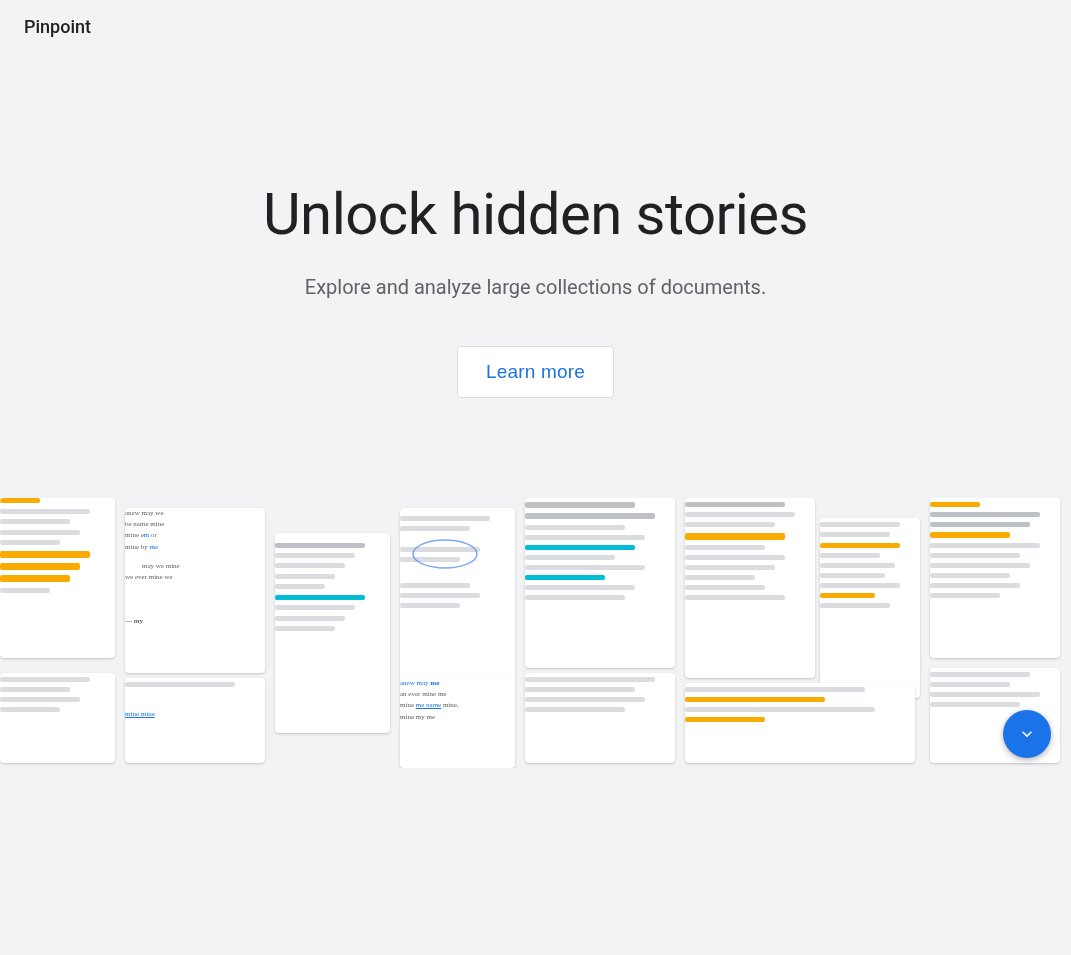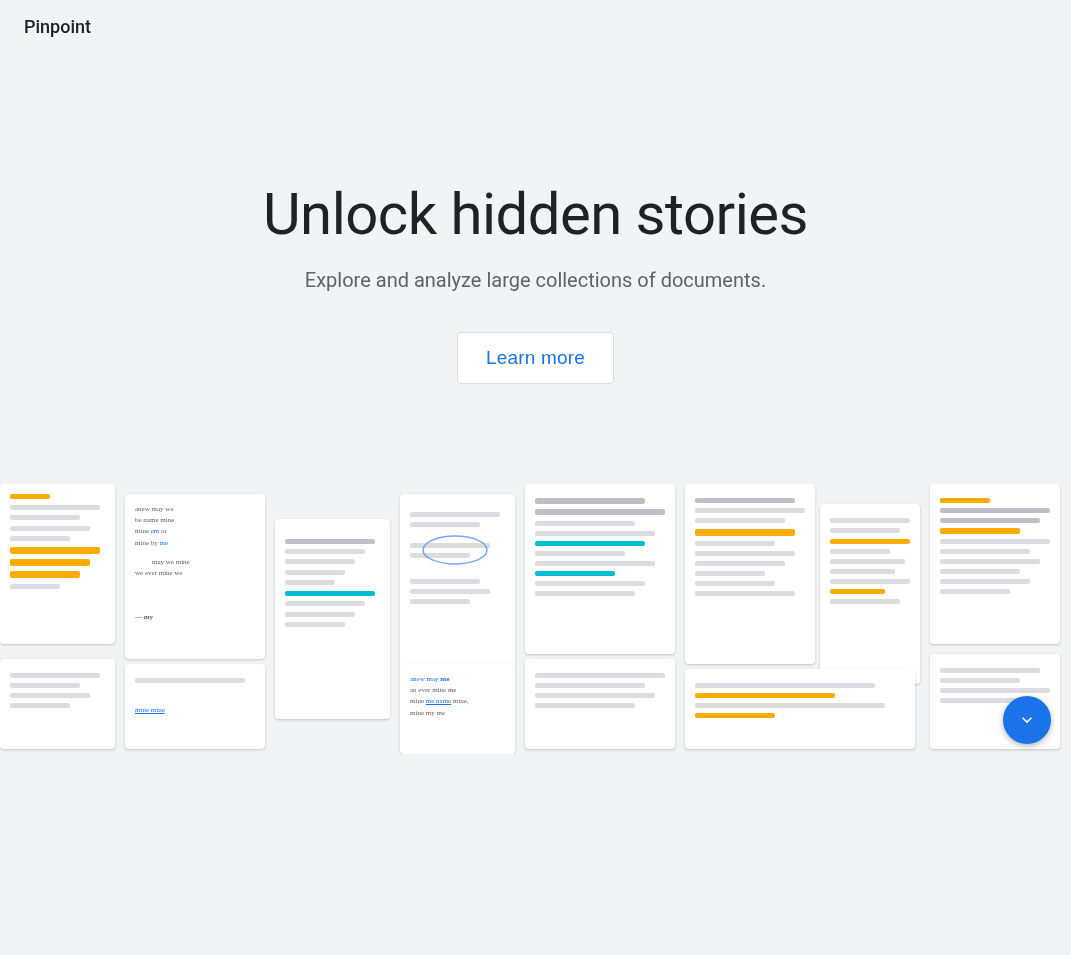--- a/index.html
+++ b/index.html
@@ -25,20 +25,21 @@
 
     
     .hero {
       display: flex;
       flex-direction: column;
       align-items: center;
       justify-content: center;
       padding-top: 180px;
       padding-bottom: 60px;
       text-align: center;
+      gap: 7px;
     }
     .hero-title {
       font-size: 58px;
       font-weight: 400;
       color: #202124;
       margin-bottom: 20px;
       letter-spacing: -0.5px;
     }
     .hero-subtitle {
       font-size: 20px;
@@ -97,21 +98,21 @@
     .doc-line {
       height: 5px;
       border-radius: 2px;
       margin-bottom: 5px;
     }
     .doc-line.orange { background: #f9ab00; }
     .doc-line.gray { background: #dadce0; }
     .doc-line.gray-dark { background: #bdc1c6; }
     .doc-line.teal { background: #00bcd4; }
 
-    .doc-inner { padding: 10px; }
+    .doc-inner { }
 
     
     .scroll-btn {
       position: absolute;
       bottom: 20px;
       right: 20px;
       width: 48px;
       height: 48px;
       border-radius: 50%;
       background-color: #1a73e8;

